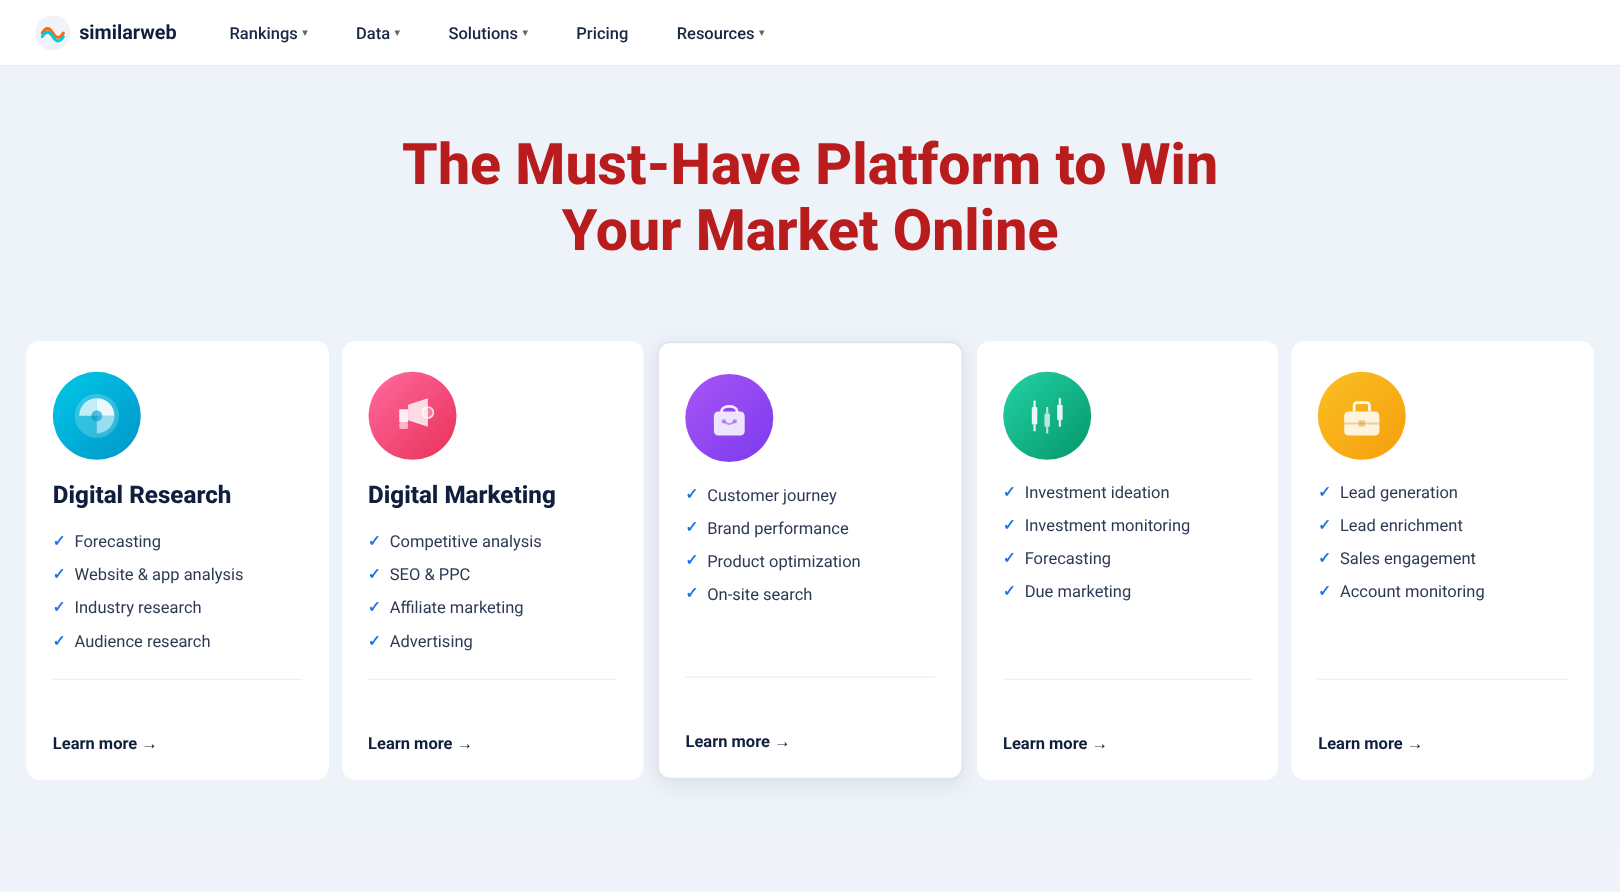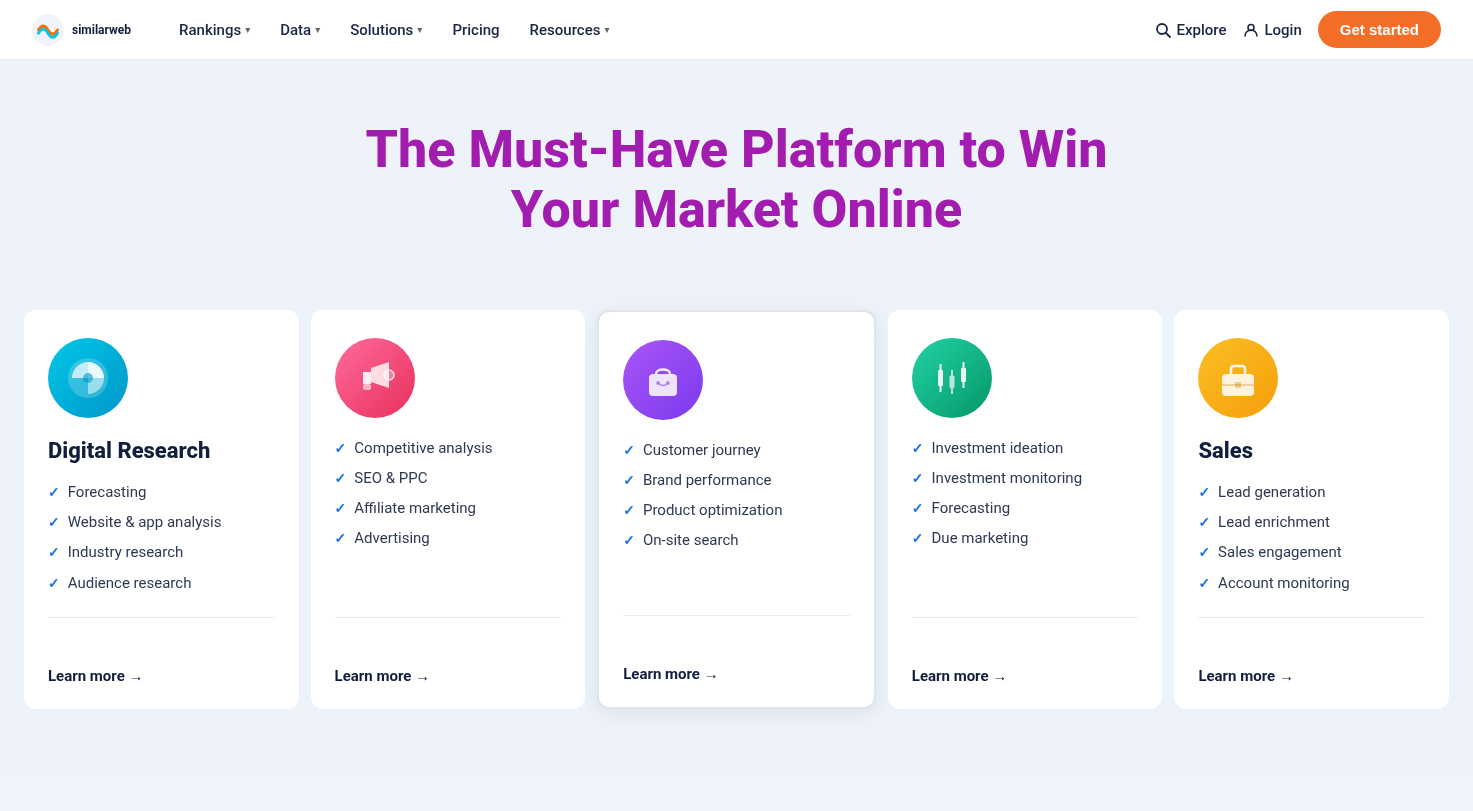--- a/index.html
+++ b/index.html
@@ -22,28 +22,28 @@
       align-items: center;
       gap: 8px;
       margin-right: 36px;
       text-decoration: none;
     }
     .logo-icon {
       width: 32px;
       height: 32px;
     }
     .logo-text {
-      font-size: 12px;
+      font-size: 18px;
       font-weight: 700;
       color: #0f1f3d;
     }
     .nav-links {
       display: flex;
       align-items: center;
-      gap: 6px;
+      gap: 20px;
       flex: 1;
     }
     .nav-link {
       display: flex;
       align-items: center;
       gap: 4px;
       padding: 8px 12px;
       font-size: 15px;
       color: #1a2744;
       cursor: pointer;
@@ -91,21 +91,21 @@
 
     
     .hero {
       background: #eef2f9;
       text-align: center;
       padding: 60px 40px 50px;
     }
     .hero h1 {
       font-size: 52px;
       font-weight: 800;
-      color: #a21caf;
+      color: #b91c1c;
       line-height: 1.15;
       max-width: 800px;
       margin: 0 auto;
     }
 
     
     .cards-section {
       background: #eef2f9;
       padding: 20px 24px 60px;
     }
@@ -219,37 +219,20 @@
       <span class="chevron">▾</span>
     </a>
     <a class="nav-link">
       <span>Pricing</span>
     </a>
     <a class="nav-link">
       <span>Resources</span>
       <span class="chevron">▾</span>
     </a>
   </div>
-  <div class="nav-right">
-    <a class="explore-link">
-      <svg width="16" height="16" viewBox="0 0 16 16" fill="none">
-        <circle cx="7" cy="7" r="5" stroke="#1a2744" stroke-width="1.8"></circle>
-        <line x1="11" y1="11" x2="15" y2="15" stroke="#1a2744" stroke-width="1.8" stroke-linecap="round"></line>
-      </svg>
-      <span>Explore</span>
-    </a>
-    <a class="login-link">
-      <svg width="16" height="16" viewBox="0 0 16 16" fill="none">
-        <circle cx="8" cy="5.5" r="3" stroke="#1a2744" stroke-width="1.6"></circle>
-        <path d="M2 14c0-3.3 2.7-6 6-6s6 2.7 6 6" stroke="#1a2744" stroke-width="1.6" stroke-linecap="round"></path>
-      </svg>
-      <span>Login</span>
-    </a>
-    <button class="get-started-btn">Get started</button>
-  </div>
 </nav>
 
 <section class="hero">
   <h1>The Must-Have Platform to Win Your Market Online</h1>
 </section>
 
 <section class="cards-section">
   <div class="cards-container">
 
     <div class="card">
@@ -289,20 +272,21 @@
     <div class="card">
       <div class="card-icon-wrap icon-pink">
         <svg width="48" height="48" viewBox="0 0 48 48" fill="none" xmlns="http://www.w3.org/2000/svg">
 
           <polygon points="12,18 12,30 20,30 20,18" fill="rgba(255,255,255,0.9)"></polygon>
           <polygon points="20,14 38,8 38,34 20,28" fill="rgba(255,255,255,0.8)"></polygon>
           <rect x="12" y="30" width="8" height="6" rx="2" fill="rgba(255,255,255,0.6)"></rect>
           <circle cx="38" cy="21" r="5" fill="rgba(255,255,255,0.3)" stroke="rgba(255,255,255,0.8)" stroke-width="1.5"></circle>
         </svg>
       </div>
+      <div class="card-title">Digital Marketing</div>
       <ul class="card-list">
         <li>
             <span class="check">✓</span>
             <span>Competitive analysis</span>
           </li>
         <li>
             <span class="check">✓</span>
             <span>SEO &amp; PPC</span>
           </li>
         <li>
@@ -394,21 +378,20 @@
     <div class="card">
       <div class="card-icon-wrap icon-orange">
         <svg width="48" height="48" viewBox="0 0 48 48" fill="none" xmlns="http://www.w3.org/2000/svg">
 
           <rect x="8" y="20" width="32" height="22" rx="4" fill="rgba(255,255,255,0.85)"></rect>
           <path d="M17 20 L17 15 Q17 12 20 12 L28 12 Q31 12 31 15 L31 20" stroke="rgba(255,255,255,0.9)" stroke-width="2.5" fill="none"></path>
           <line x1="8" y1="31" x2="40" y2="31" stroke="rgba(200,130,0,0.3)" stroke-width="2"></line>
           <rect x="21" y="28" width="6" height="6" rx="1" fill="rgba(200,130,0,0.35)"></rect>
         </svg>
       </div>
-      <div class="card-title">Sales</div>
       <ul class="card-list">
         <li>
             <span class="check">✓</span>
             <span>Lead generation</span>
           </li>
         <li>
             <span class="check">✓</span>
             <span>Lead enrichment</span>
           </li>
         <li>

